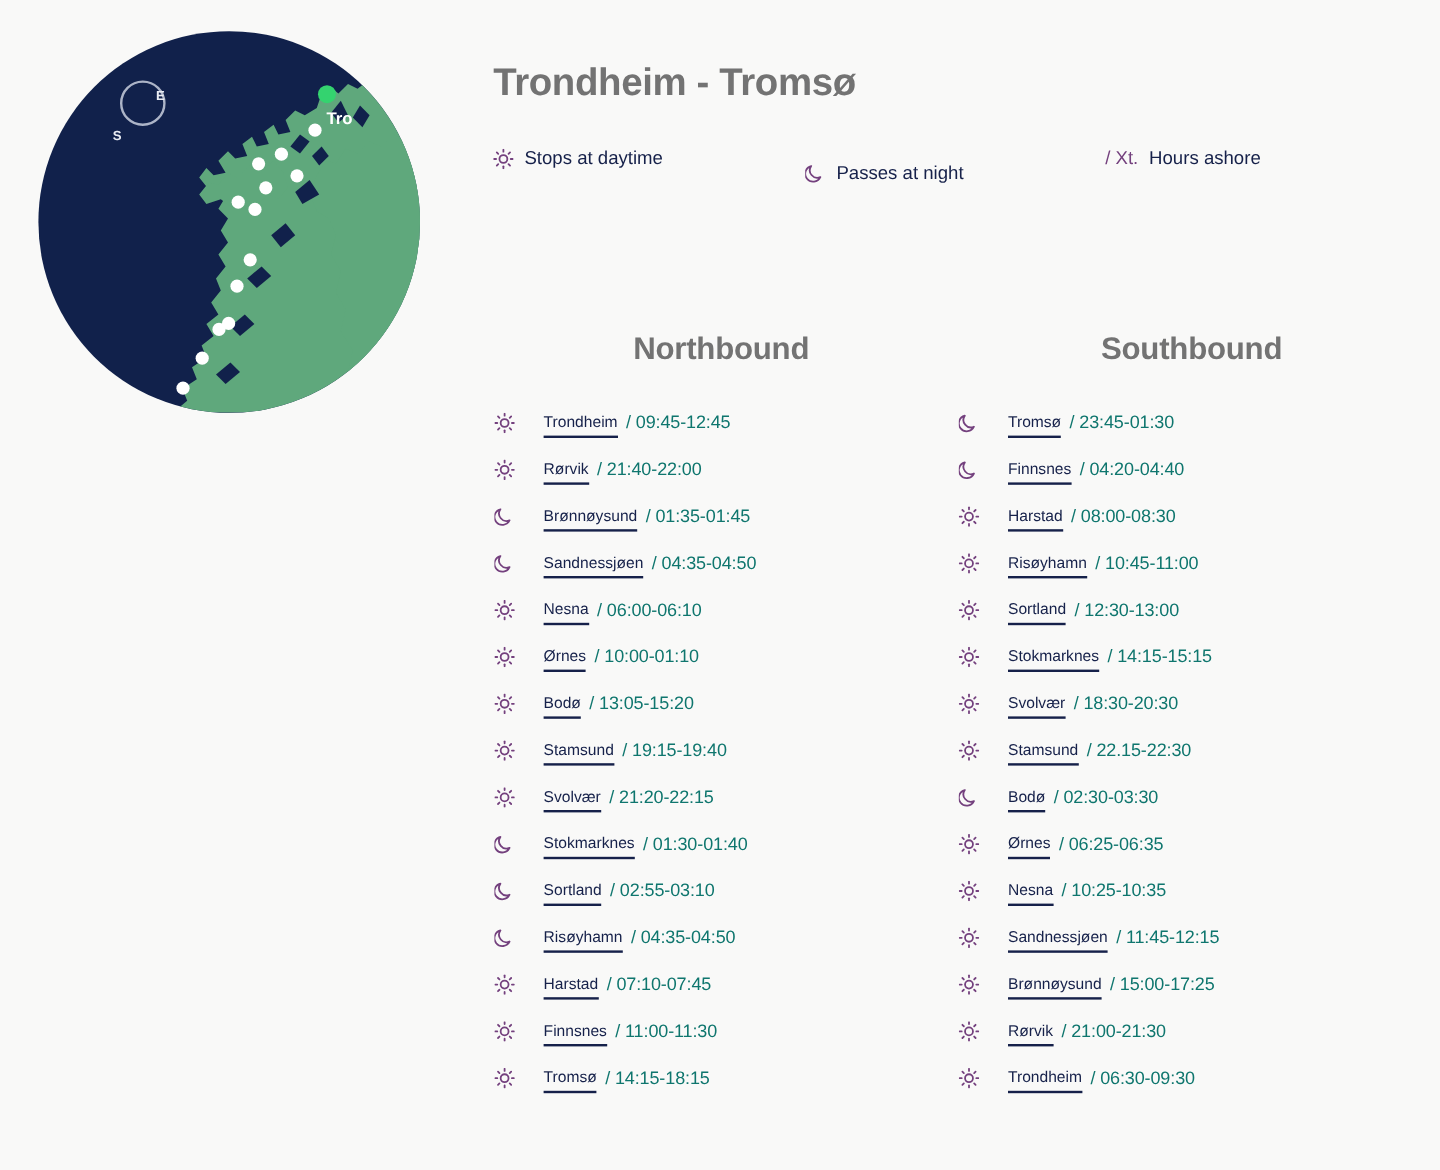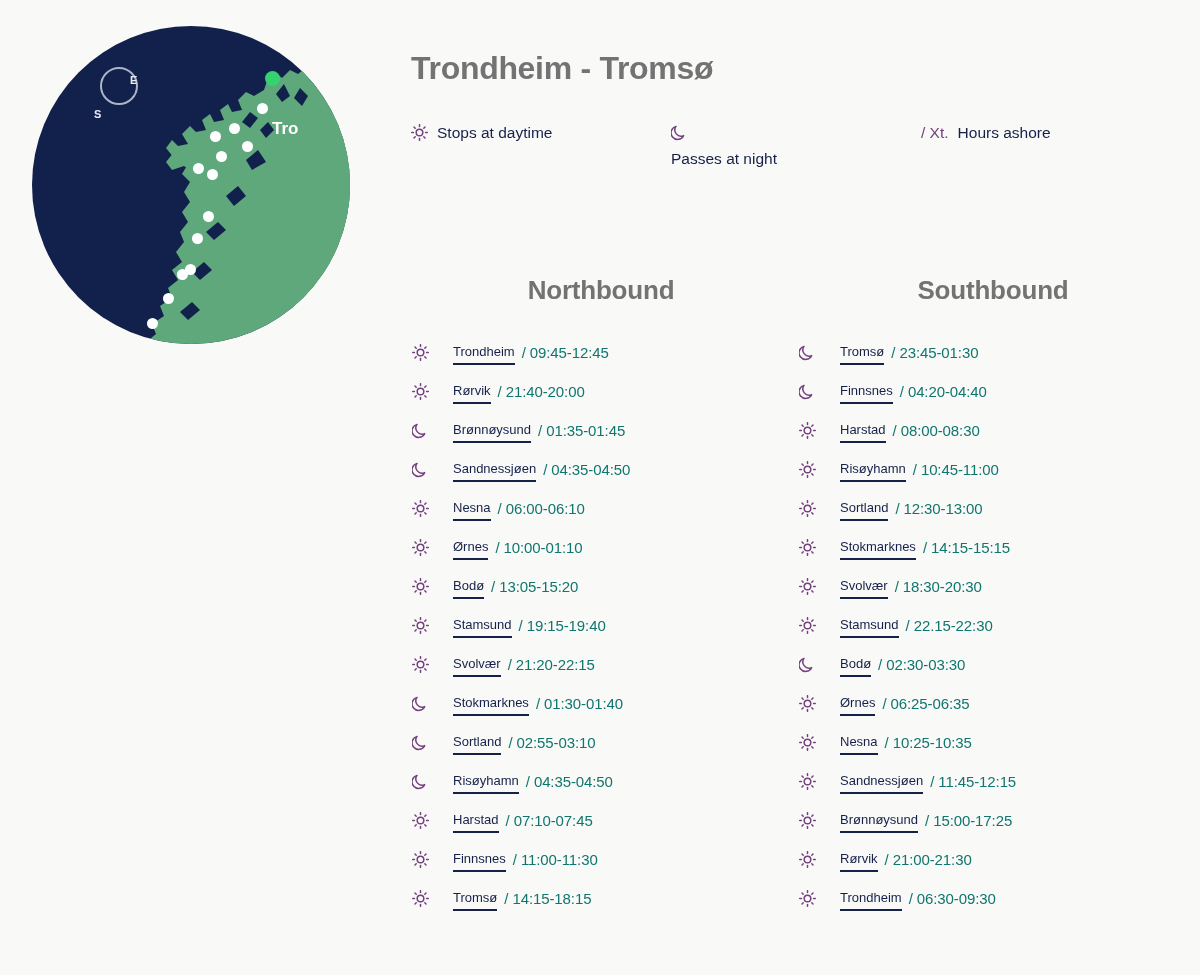--- a/index.html
+++ b/index.html
@@ -75,24 +75,23 @@
   .port-dot.active {
     width: 15px;
     height: 15px;
     margin-left: -7.5px;
     margin-top: -7.5px;
     background: #34d36f;
   }
   .map-label {
     position: absolute;
     color: #ffffff;
-    font-size: 17px;
+    font-size: 14px;
     font-weight: 600;
     white-space: nowrap;
-    margin-top: 29px;
   }
   .map-label.top { left: 240px; top: 64px; }
 
   
   .header {
     position: absolute;
     left: 411px;
     top: 46px;
     width: 740px;
   }
@@ -113,21 +112,21 @@
   }
   .legend-item {
     position: absolute;
     display: flex;
     gap: 9px;
     font-size: 15.5px;
     color: #16214a;
     white-space: nowrap;
   }
   .legend-item.i0 { left: 0px; top: 0px; }
-  .legend-item.i1 { left: 260px; top: 0px; flex-direction: column; }
+  .legend-item.i1 { left: 260px; top: 12px; }
   .legend-item.i2 { left: 510px; top: 0px; }
   .legend-prefix {
     color: #74417e;
     font-size: 15.5px;
   }
 
   
   .ico {
     display: inline-block;
     width: 17px;
@@ -314,21 +313,21 @@
                   <line x1="0.7" y1="8.5" x2="2.4" y2="8.5"></line>
                   <line x1="14.6" y1="8.5" x2="16.3" y2="8.5"></line>
                   <line x1="3.0" y1="3.0" x2="4.2" y2="4.2"></line>
                   <line x1="12.8" y1="12.8" x2="14.0" y2="14.0"></line>
                   <line x1="14.0" y1="3.0" x2="12.8" y2="4.2"></line>
                   <line x1="4.2" y1="12.8" x2="3.0" y2="14.0"></line>
                 </g>
               </svg>
             </span>
             <span class="stop-name">Rørvik</span>
-            <span class="stop-time">/ 21:40-20:00</span>
+            <span class="stop-time">/ 21:40-22:00</span>
           </div>
           <div class="row">
             <span class="ico">
               <svg viewBox="0 0 17 17">
                 <path d="M12.6 11.6A6.2 6.2 0 0 1 5.0 2.4 6.6 6.6 0 1 0 12.6 11.6Z" fill="none" stroke="#74417e" stroke-width="1.5" stroke-linejoin="round"></path>
               </svg>
             </span>
             <span class="stop-name">Brønnøysund</span>
             <span class="stop-time">/ 01:35-01:45</span>
           </div>

